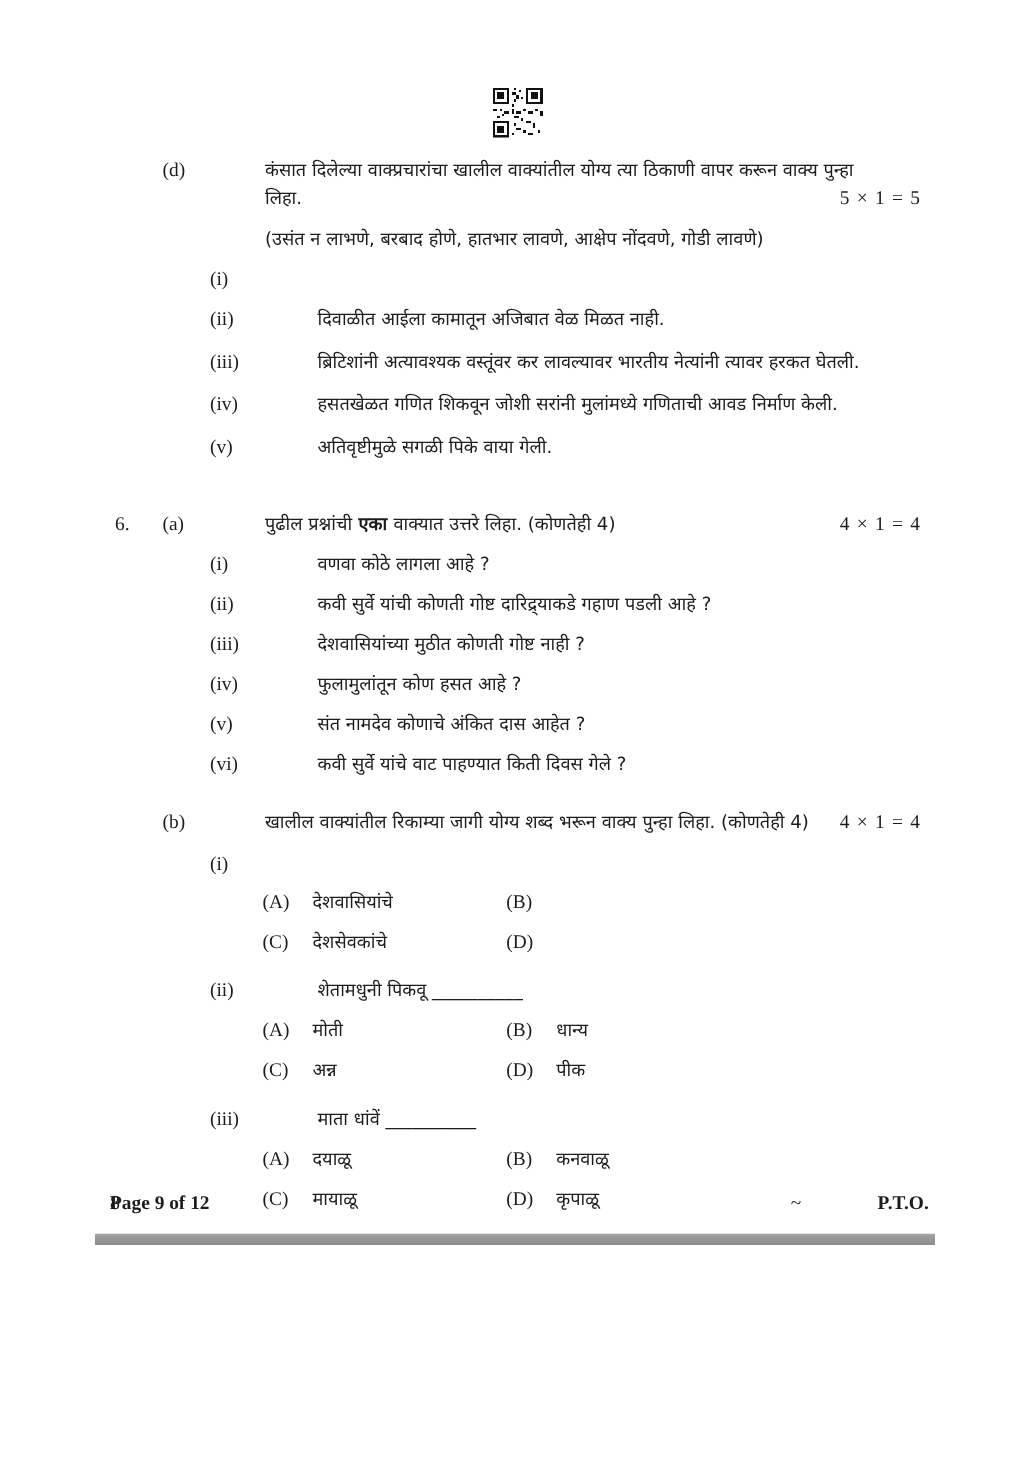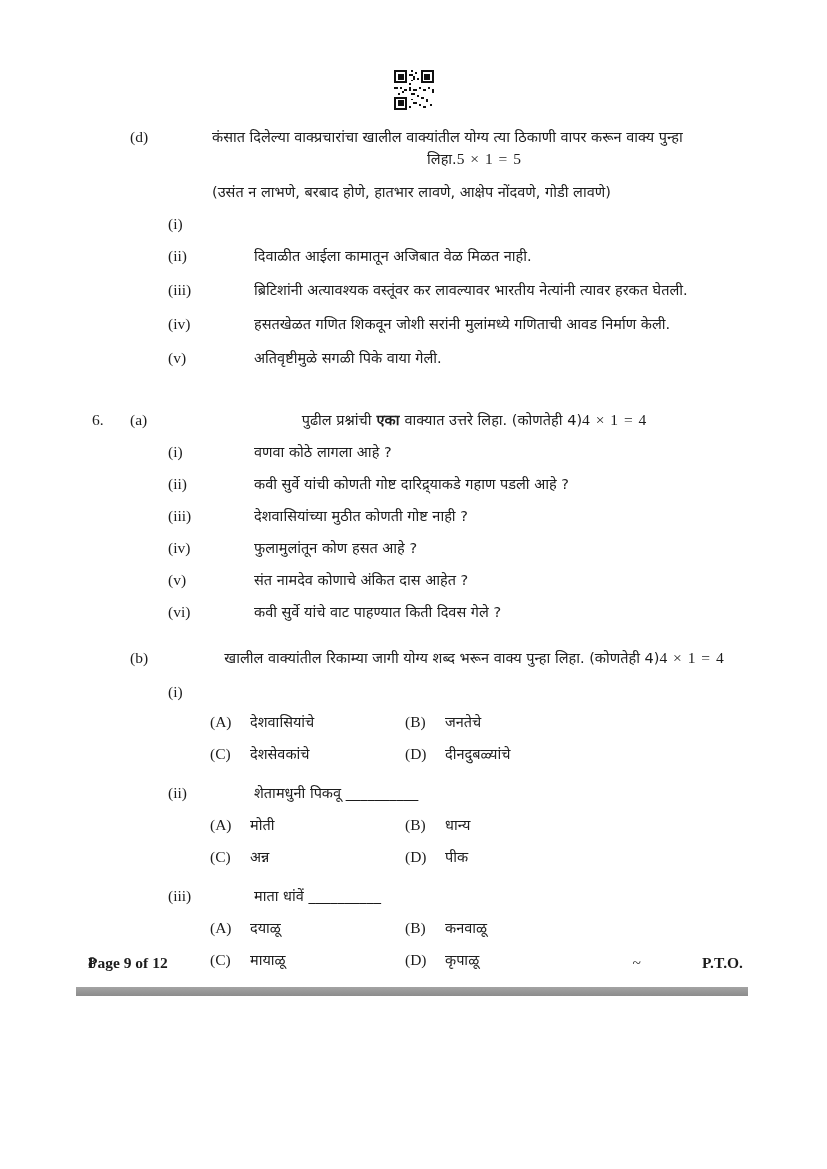--- a/index.html
+++ b/index.html
@@ -21,21 +21,21 @@
   .qr-wrap { display: flex; justify-content: center; padding-top: 70px; }
 
   .content { padding: 0 90px 0 92px; }
 
   .row { display: flex; align-items: baseline; }
   .c-qnum { width: 38px; flex: none; }
   .c-part { width: 38px; flex: none; }
   .c-sub  { width: 42px; flex: none; }
   .flex1 { flex: 1; min-width: 0; }
   .line { line-height: 22px; margin-left: 44px; }
-  .spread { display: flex; justify-content: center; align-items: baseline; }
+  .spread { display: flex; justify-content: space-between; align-items: baseline; }
   .marks { white-space: nowrap; letter-spacing: 1px; }
 
   .q5d-header { margin-top: 16px; }
   .word-bank { margin-top: 11px; }
   .item { margin-top: 12px; }
   .q6-header { margin-top: 40px; }
   .a-item { margin-top: 10px; }
   .b-header { margin-top: 24px; }
   .b-stem { margin-top: 14px; }
   .b-stem.later { margin-top: 17px; }
@@ -229,32 +229,30 @@
       <div class="c-sub serif">(i)</div>
     </div>
     <div class="row opt">
       <div class="c-qnum"></div>
         <div class="c-part"></div>
         <div class="c-sub"></div>
       <div class="flex1 opt-grid">
         <span class="serif">(A)</span>
         <span>देशवासियांचे</span>
         <span class="serif">(B)</span>
-        <span>जनतेचे</span>
       </div>
     </div>
     <div class="row opt">
       <div class="c-qnum"></div>
         <div class="c-part"></div>
         <div class="c-sub"></div>
       <div class="flex1 opt-grid">
         <span class="serif">(C)</span>
         <span>देशसेवकांचे</span>
         <span class="serif">(D)</span>
-        <span>दीनदुबळ्यांचे</span>
       </div>
     </div>
 
     <div class="row b-stem later">
       <div class="c-qnum"></div>
         <div class="c-part"></div>
       <div class="c-sub serif">(ii)</div>
       <div class="flex1 line">शेतामधुनी पिकवू __________</div>
     </div>
     <div class="row opt">

